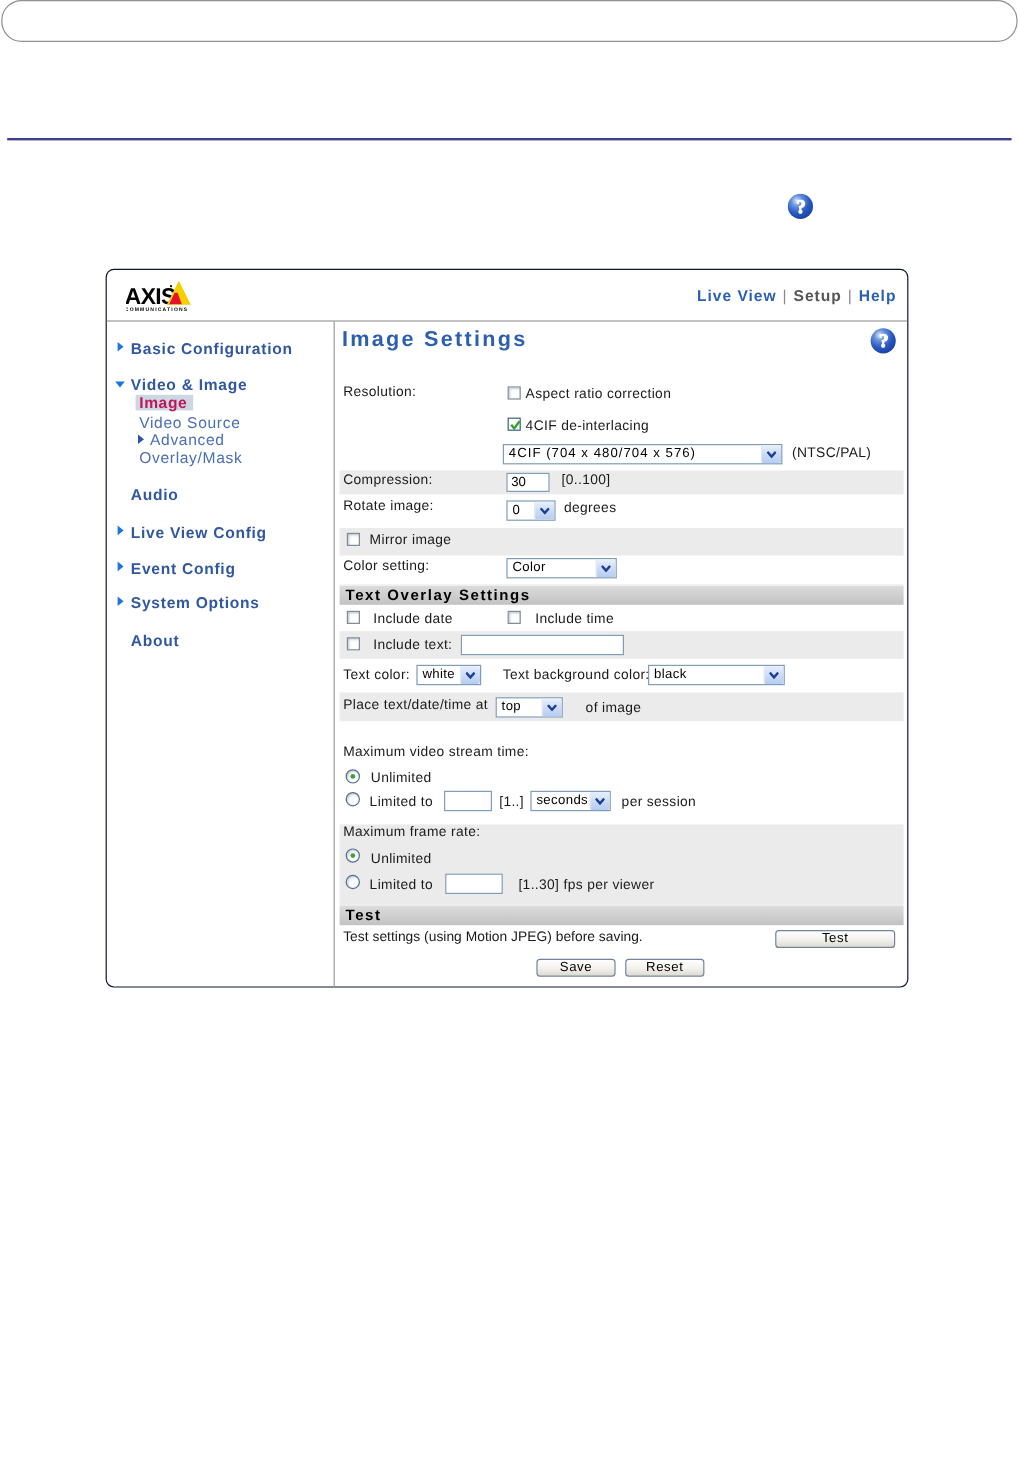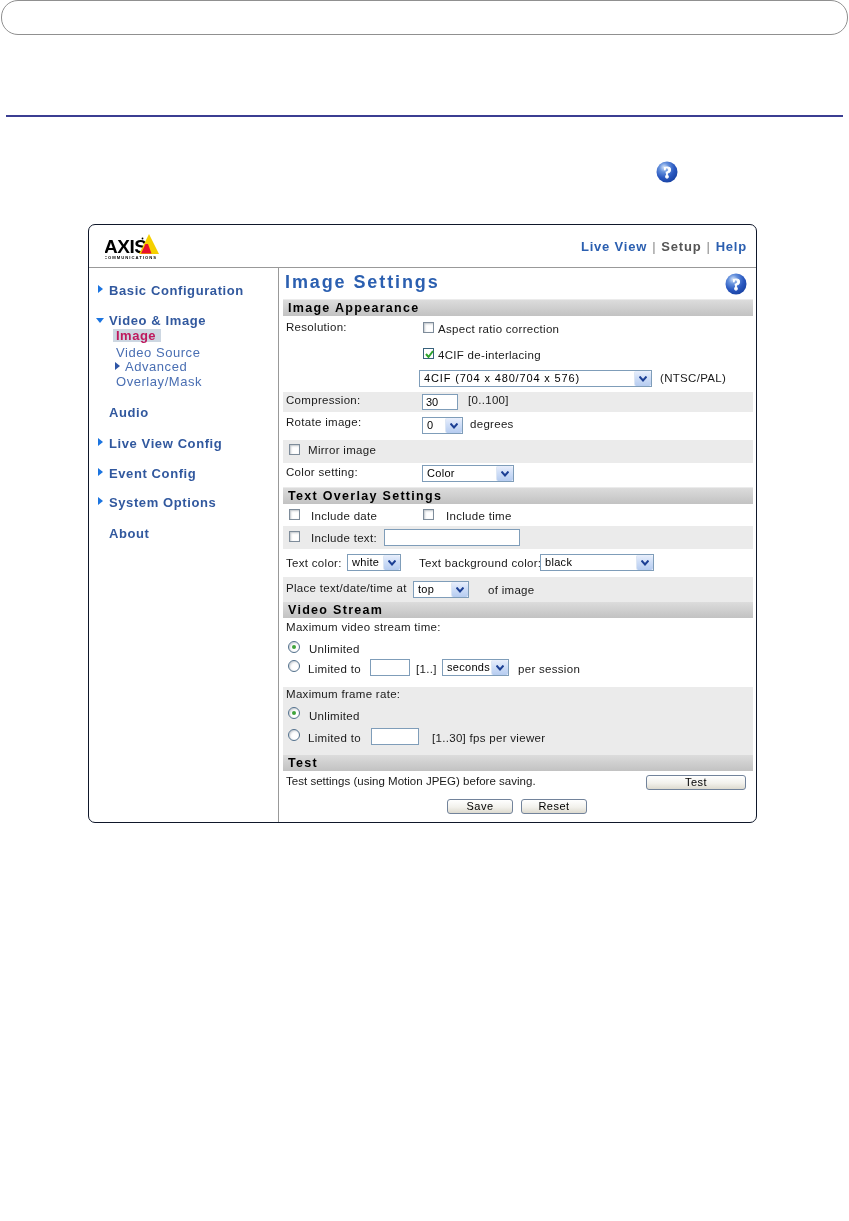--- a/index.html
+++ b/index.html
@@ -77,21 +77,20 @@
 <circle cx="11" cy="11" r="10.5" fill="url(#hg)"></circle>
 <text x="11.5" y="16.5" font-size="16" font-weight="bold" fill="#fff" stroke="#fff" stroke-width="0.9" text-anchor="middle" font-family="Liberation Serif">?</text>
 </svg>
 
 <div class="row" style="top:167px;height:20px"></div>
 <div class="row" style="top:215px;height:23px"></div>
 <div class="row" style="top:301px;height:23px"></div>
 <div class="row" style="top:352px;height:24px"></div>
 <div class="row" style="top:462px;height:67px"></div>
 
-<div class="bar" style="top:74px">Image Appearance</div>
 <div class="lab" style="left:197px;top:96px">Resolution:</div>
 <div class="cb" style="left:334px;top:97px"></div>
 <div class="lab" style="left:349px;top:98px">Aspect ratio correction</div>
 <div class="cb chk" style="left:334px;top:123px">
       <svg width="11" height="11" viewBox="0 0 11 11">
         <path d="M2,5 L4.5,8 L9,2" stroke="#2da32d" stroke-width="2" fill="none"></path>
       </svg>
     </div>
 <div class="lab" style="left:349px;top:124px">4CIF de-interlacing</div>
 <div class="dd" style="left:330px;top:145px;width:227px;letter-spacing:0.85px">4CIF (704 x 480/704 x 576)<span class="dda">
@@ -140,21 +139,20 @@
         </svg>
       </span></div>
 <div class="lab" style="left:197px;top:357px">Place text/date/time at</div>
 <div class="dd" style="left:324px;top:356px;width:50px">top<span class="dda">
         <svg width="8" height="6" viewBox="0 0 8 6">
           <path d="M0.5,0.5 L4,4.5 L7.5,0.5" stroke="#1c3f94" stroke-width="2" fill="none"></path>
         </svg>
       </span></div>
 <div class="lab" style="left:399px;top:359px">of image</div>
 
-<div class="bar" style="top:376px">Video Stream</div>
 <div class="lab" style="left:197px;top:396px">Maximum video stream time:</div>
 <div class="rad sel" style="left:199px;top:416px"></div>
 <div class="lab" style="left:220px;top:418px">Unlimited</div>
 <div class="rad" style="left:199px;top:435px"></div>
 <div class="lab" style="left:219px;top:438px">Limited to</div>
 <div class="inp" style="left:281px;top:434px;width:38px;height:15px"></div>
 <div class="lab" style="left:327px;top:438px">[1..]</div>
 <div class="dd" style="left:353px;top:434px;width:61px">seconds<span class="dda">
         <svg width="8" height="6" viewBox="0 0 8 6">
           <path d="M0.5,0.5 L4,4.5 L7.5,0.5" stroke="#1c3f94" stroke-width="2" fill="none"></path>

